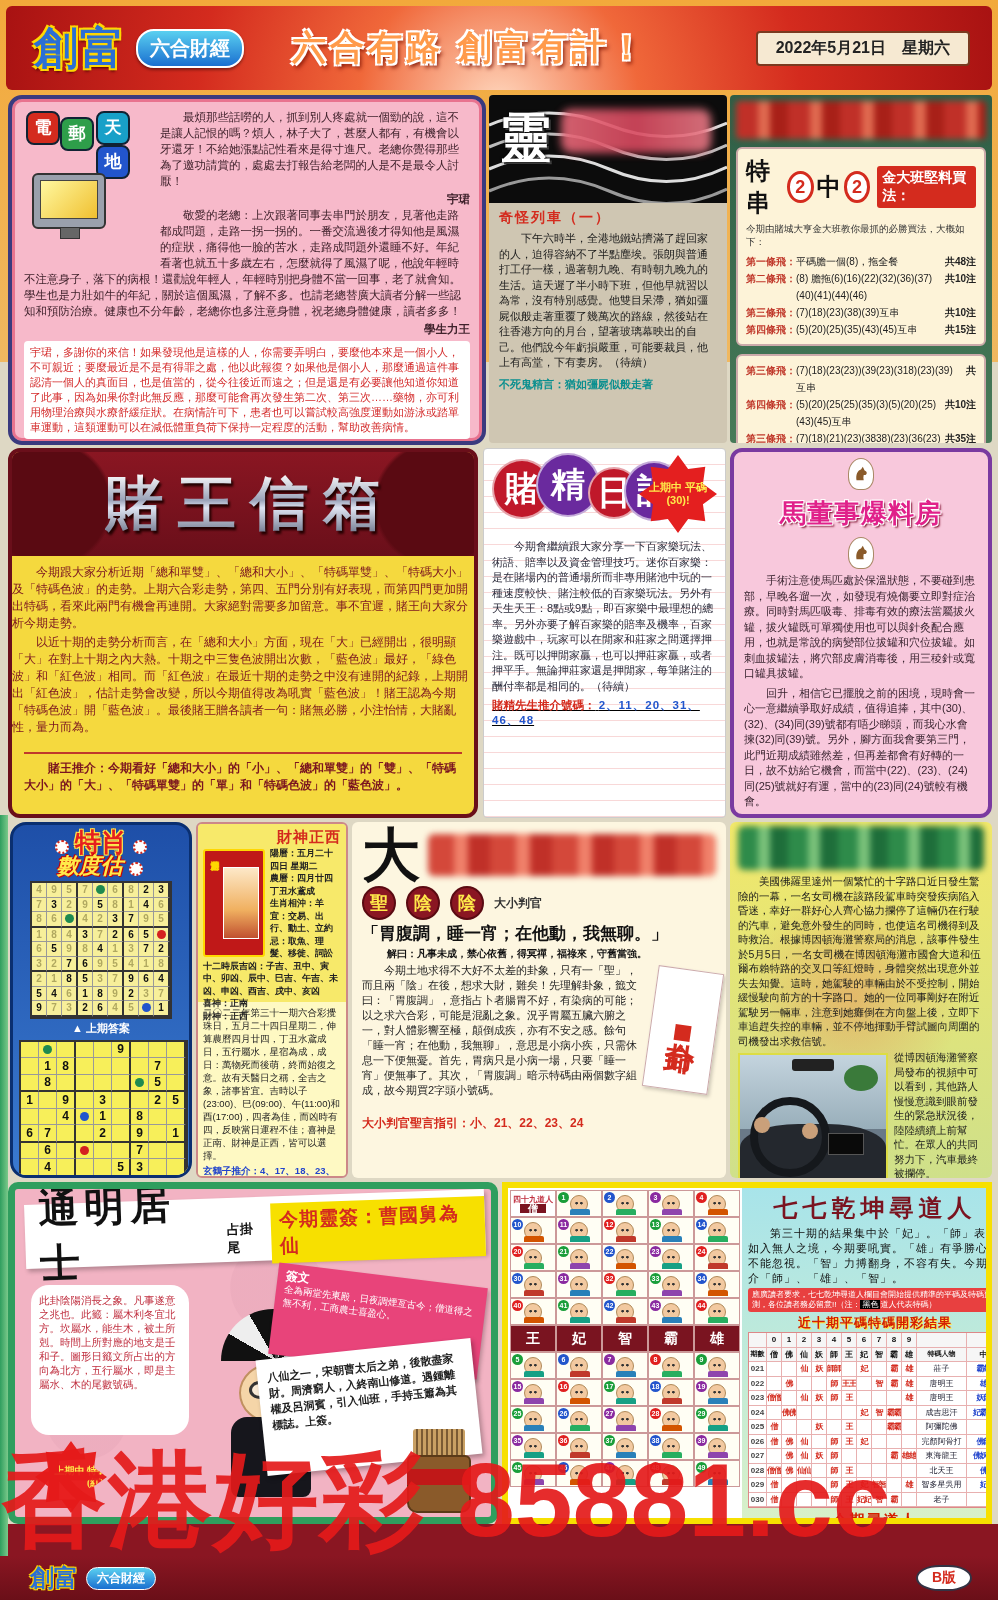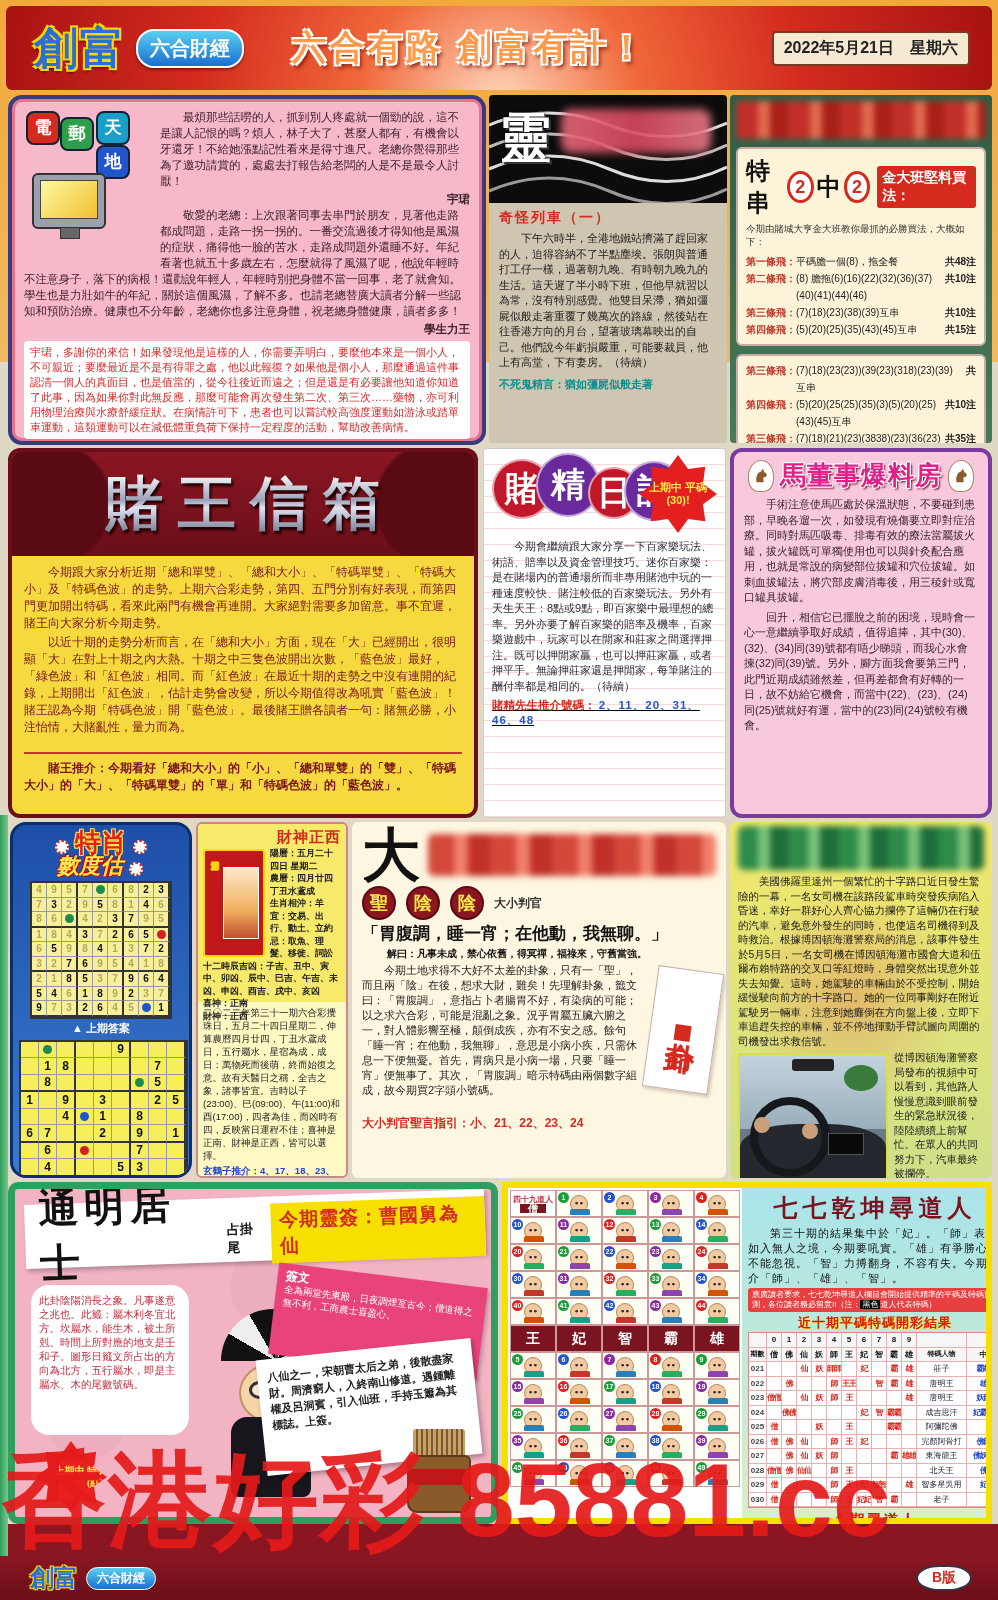--- a/index.html
+++ b/index.html
@@ -13,21 +13,21 @@
   #hdr{left:6px;top:6px;width:986px;height:84px;border-radius:6px;
        background:radial-gradient(circle at 50% 120%, #ffd9c0 0%, #f0683a 28%, #d42b1e 60%, #a81212 100%);
        display:flex;align-items:center;}
   .logo-big{font-size:44px;font-weight:900;color:#2b6fd4;margin-left:28px;letter-spacing:2px;
        text-shadow:-2px -2px 0 #ffd700,2px -2px 0 #ffd700,-2px 2px 0 #ffd700,2px 2px 0 #ffd700,0 3px 3px #400;}
   .logo-badge{margin-left:10px;background:linear-gradient(180deg,#5ad0f0,#1a6fd0);color:#fff;font-weight:900;
        font-size:20px;padding:4px 12px;border-radius:18px;border:2px solid #fff;box-shadow:0 2px 3px rgba(0,0,0,.4);}
   .slogan{margin-left:48px;font-size:34px;font-weight:900;color:#ff9a4a;letter-spacing:4px;
        text-shadow:-2px -2px 0 #fff,2px -2px 0 #fff,-2px 2px 0 #fff,2px 2px 0 #fff,3px 4px 4px #7a1000;}
   .datebox{margin-left:auto;margin-right:22px;background:#f6e9d2;border:2px solid #7a3a20;border-radius:4px;
-       font-size:16px;font-weight:700;color:#222;padding:5px 10px;}
+       font-size:16px;font-weight:700;color:#222;padding:5px 18px;}
 
   
   #email{left:8px;top:95px;width:478px;height:350px;background:#f7b9ca;border:4px solid #3a3a7e;border-radius:14px;
        box-shadow:inset 0 0 0 3px #e8738f;padding:10px 12px;font-size:11.5px;line-height:16px;color:#40222c;}
   .mailicon{float:left;width:128px;height:150px;position:relative;margin:2px 8px 2px 0;}
   .bub{position:absolute;width:30px;height:30px;border-radius:8px;color:#fff;font-weight:900;font-size:17px;
        display:flex;align-items:center;justify-content:center;border:2px solid #123;}
   .monitor{position:absolute;left:8px;top:62px;width:70px;height:52px;background:#9aa0ac;border:2px solid #333;border-radius:6px;}
   .monitor:before{content:"";position:absolute;left:6px;top:5px;right:6px;bottom:8px;
        background:linear-gradient(135deg,#fff8a0,#f0c030);border:1px solid #444;}
@@ -66,40 +66,40 @@
   #letter{left:8px;top:448px;width:470px;height:370px;border:4px solid #6a0f1a;border-radius:12px;background:#f5d93e;}
   .lbanner{height:104px;background:
        radial-gradient(circle at 8% 50%, #5a0a12 0 14%, transparent 15%),
        radial-gradient(circle at 92% 50%, #5a0a12 0 14%, transparent 15%),
        linear-gradient(180deg,#8a1622,#6a0f1a);
        display:flex;align-items:center;justify-content:center;gap:26px;}
   .metal{font-size:58px;font-weight:900;font-family:"Liberation Serif","DejaVu Serif",serif;
        background:linear-gradient(180deg,#ffffff 10%,#9aa2b8 45%,#dfe4f2 55%,#6a7288 90%);
        -webkit-background-clip:text;background-clip:text;color:transparent;
        filter:drop-shadow(2px 3px 1px #200);}
-  .lbody{padding:8px 12px;font-size:12px;line-height:17px;color:#7a1420;}
+  .lbody{padding:8px 0;font-size:12px;line-height:17px;color:#7a1420;}
   .ltip{border-top:2px solid #c0392b;margin:6px 12px 0 12px;padding-top:6px;font-size:12px;line-height:17px;color:#7a1420;font-weight:700;}
 
   
   #diary{left:483px;top:448px;width:243px;height:370px;background:
        repeating-linear-gradient(180deg,#fff 0 15px,#f8d8d8 15px 16px);border-radius:4px;border:1px solid #ccc;padding:4px 8px;}
   .dtitle{position:relative;height:86px;}
   .dcirc{position:absolute;border-radius:50%;color:#fff;font-weight:900;display:flex;align-items:center;justify-content:center;
        font-size:34px;border:2px solid rgba(255,255,255,.6);}
   .dburst{position:absolute;right:0;top:2px;width:78px;height:78px;background:#e41f1f;color:#ffe94a;
        font-weight:900;font-size:11px;line-height:13px;display:flex;align-items:center;justify-content:center;text-align:center;
        clip-path:polygon(100% 50%,82% 63%,85% 85%,63% 82%,50% 100%,37% 82%,15% 85%,18% 63%,0% 50%,18% 37%,15% 15%,37% 18%,50% 0%,63% 18%,85% 15%,82% 37%);}
   .dbody{font-size:11px;line-height:15.5px;color:#2c2c3c;}
   .dnum{font-size:11.5px;margin-top:4px;text-decoration:underline;}
   .dnum .lab{color:#d42b1e;font-weight:700;}
   .dnum .val{color:#2255cc;font-weight:900;letter-spacing:1px;}
 
   
   #horse{left:730px;top:448px;width:262px;height:370px;background:#f8c8dc;border:4px solid #7a3aa0;border-radius:12px;padding:6px 10px;}
-  .htitle{display:flex;align-items:center;justify-content:center;gap:6px;}
+  .htitle{display:flex;align-items:center;justify-content:space-between;gap:6px;flex-direction:column;}
   .htxt{font-size:26px;font-weight:900;color:#e0218a;letter-spacing:1px;
        text-shadow:-1px -1px 0 #fff,1px -1px 0 #fff,-1px 1px 0 #fff,1px 1px 0 #fff,2px 2px 2px #702;}
   .hico{width:24px;height:30px;background:#fff;border:1px solid #a86;border-radius:50% 50% 40% 40%;display:flex;align-items:center;justify-content:center;}
   .hbody{font-size:11px;line-height:15.5px;color:#3a2430;margin-top:4px;}
 
   
   #band3{left:0;top:818px;width:998px;height:362px;background:linear-gradient(180deg,#f2a93b,#f0b860);}
 
   
   #sudoku{left:10px;top:822px;width:182px;height:356px;border-radius:16px;border:3px solid #0a2f70;

